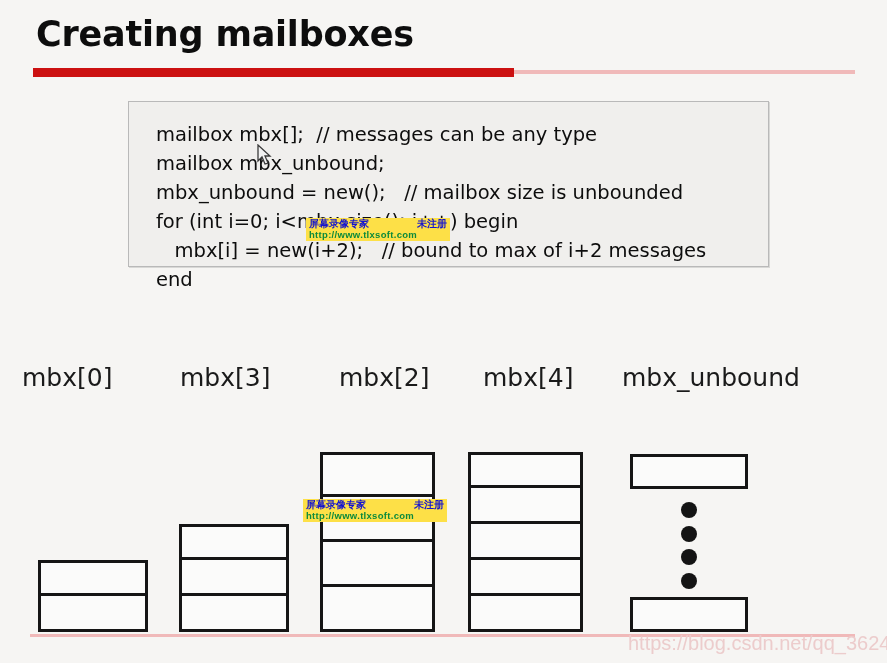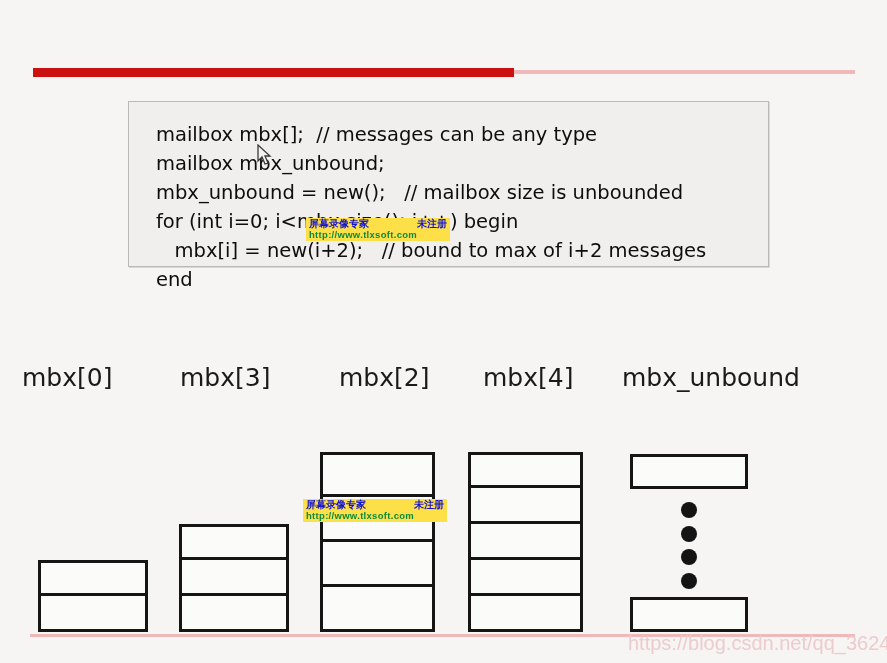--- a/index.html
+++ b/index.html
@@ -184,20 +184,21 @@
     color: #eccccc;
     font-family: "Liberation Sans", sans-serif;
     white-space: nowrap;
   }
 </style>
 </head>
 <body>
 
 <div id="slide">
 
+  <div id="title">Creating mailboxes</div>
 
   <div id="accent-bar-strong"></div>
   <div id="accent-bar-light"></div>
 
   <div id="code-panel">
     <pre id="code-text">mailbox mbx[];  // messages can be any type
 mailbox mbx_unbound;
 mbx_unbound = new();   // mailbox size is unbounded
 for (int i=0; i&lt;mbx.size(); i++) begin
    mbx[i] = new(i+2);   // bound to max of i+2 messages

